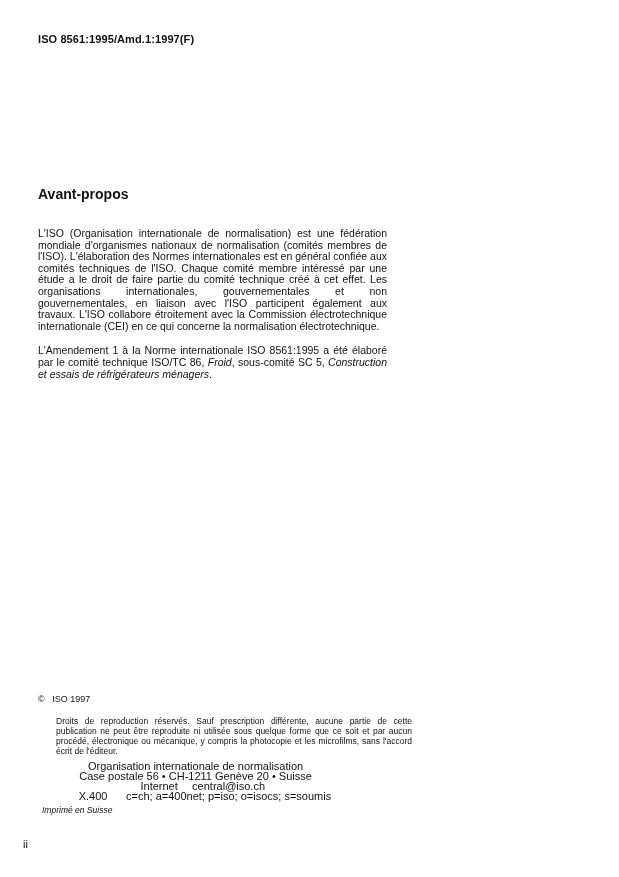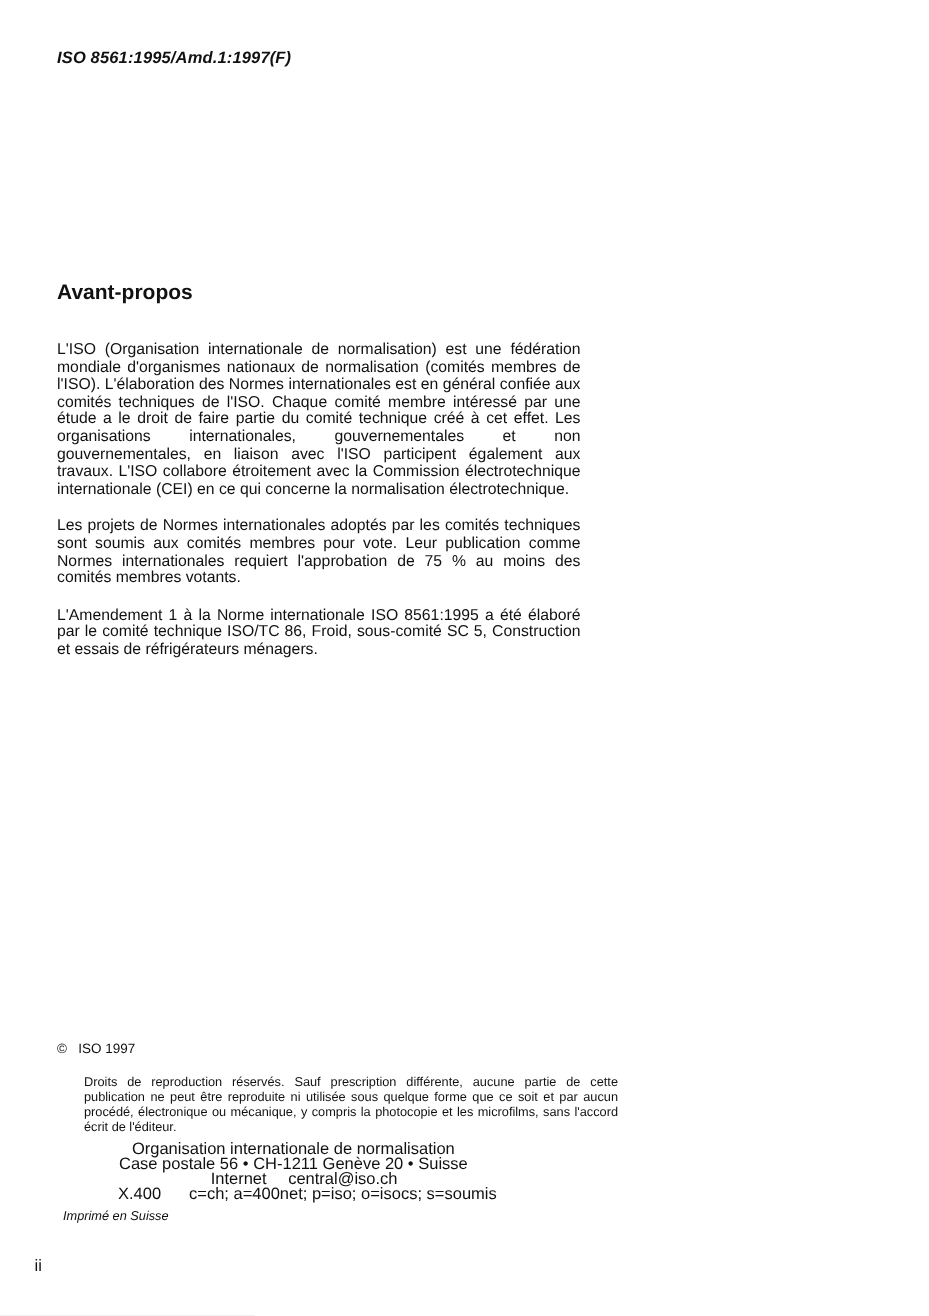--- a/index.html
+++ b/index.html
@@ -14,41 +14,40 @@
     overflow: hidden;
     margin: 0 auto;
   }
   .doc-ref {
     position: absolute;
     left: 38px;
     top: 33px;
     font-size: 11px;
     font-weight: bold;
     letter-spacing: 0.1px;
-    font-style: italic;
   }
   .content {
     position: absolute;
     left: 38px;
     top: 186px;
     width: 349px;
   }
   .title {
     font-size: 14px;
     font-weight: bold;
     margin-bottom: 26px;
   }
   .para {
     font-size: 10.5px;
     line-height: 11.6px;
     text-align: justify;
     margin-bottom: 13px;
   }
   .para:last-child { margin-bottom: 0; }
-  .italic { }
+  .italic { font-style: italic; }
   .copyright {
     position: absolute;
     left: 38px;
     top: 694px;
     font-size: 9px;
     white-space: pre;
   }
   .rights {
     position: absolute;
     left: 56px;
@@ -89,21 +88,20 @@
 
 <div class="page">
 
   <div class="doc-ref">ISO 8561:1995/Amd.1:1997(F)</div>
 
   <div class="content">
     <div class="title">Avant-propos</div>
 
     <p class="para">L'ISO (Organisation internationale de normalisation) est une fédération mondiale d'organismes nationaux de normalisation (comités membres de l'ISO). L'élaboration des Normes internationales est en général confiée aux comités techniques de l'ISO. Chaque comité membre intéressé par une étude a le droit de faire partie du comité technique créé à cet effet. Les organisations internationales, gouvernementales et non gouvernementales, en liaison avec l'ISO participent également aux travaux. L'ISO collabore étroitement avec la Commission électrotechnique internationale (CEI) en ce qui concerne la normalisation électrotechnique.</p>
 
-    <p class="para">Les projets de Normes internationales adoptés par les comités techniques sont soumis aux comités membres pour vote. Leur publication comme Normes internationales requiert l'approbation de 75 % au moins des comités membres votants.</p>
 
     <p class="para"><span>L'Amendement 1 à la Norme internationale ISO 8561:1995 a été élaboré par le comité technique ISO/TC 86, </span><span class="italic">Froid</span><span>, sous-comité SC 5, </span><span class="italic">Construction et essais de réfrigérateurs ménagers</span><span>.</span></p>
   </div>
 
   <div class="copyright">©   ISO 1997</div>
 
   <div class="rights">Droits de reproduction réservés. Sauf prescription différente, aucune partie de cette publication ne peut être reproduite ni utilisée sous quelque forme que ce soit et par aucun procédé, électronique ou mécanique, y compris la photocopie et les microfilms, sans l'accord écrit de l'éditeur.</div>
 
   <div class="address">
     <div>Organisation internationale de normalisation</div>

